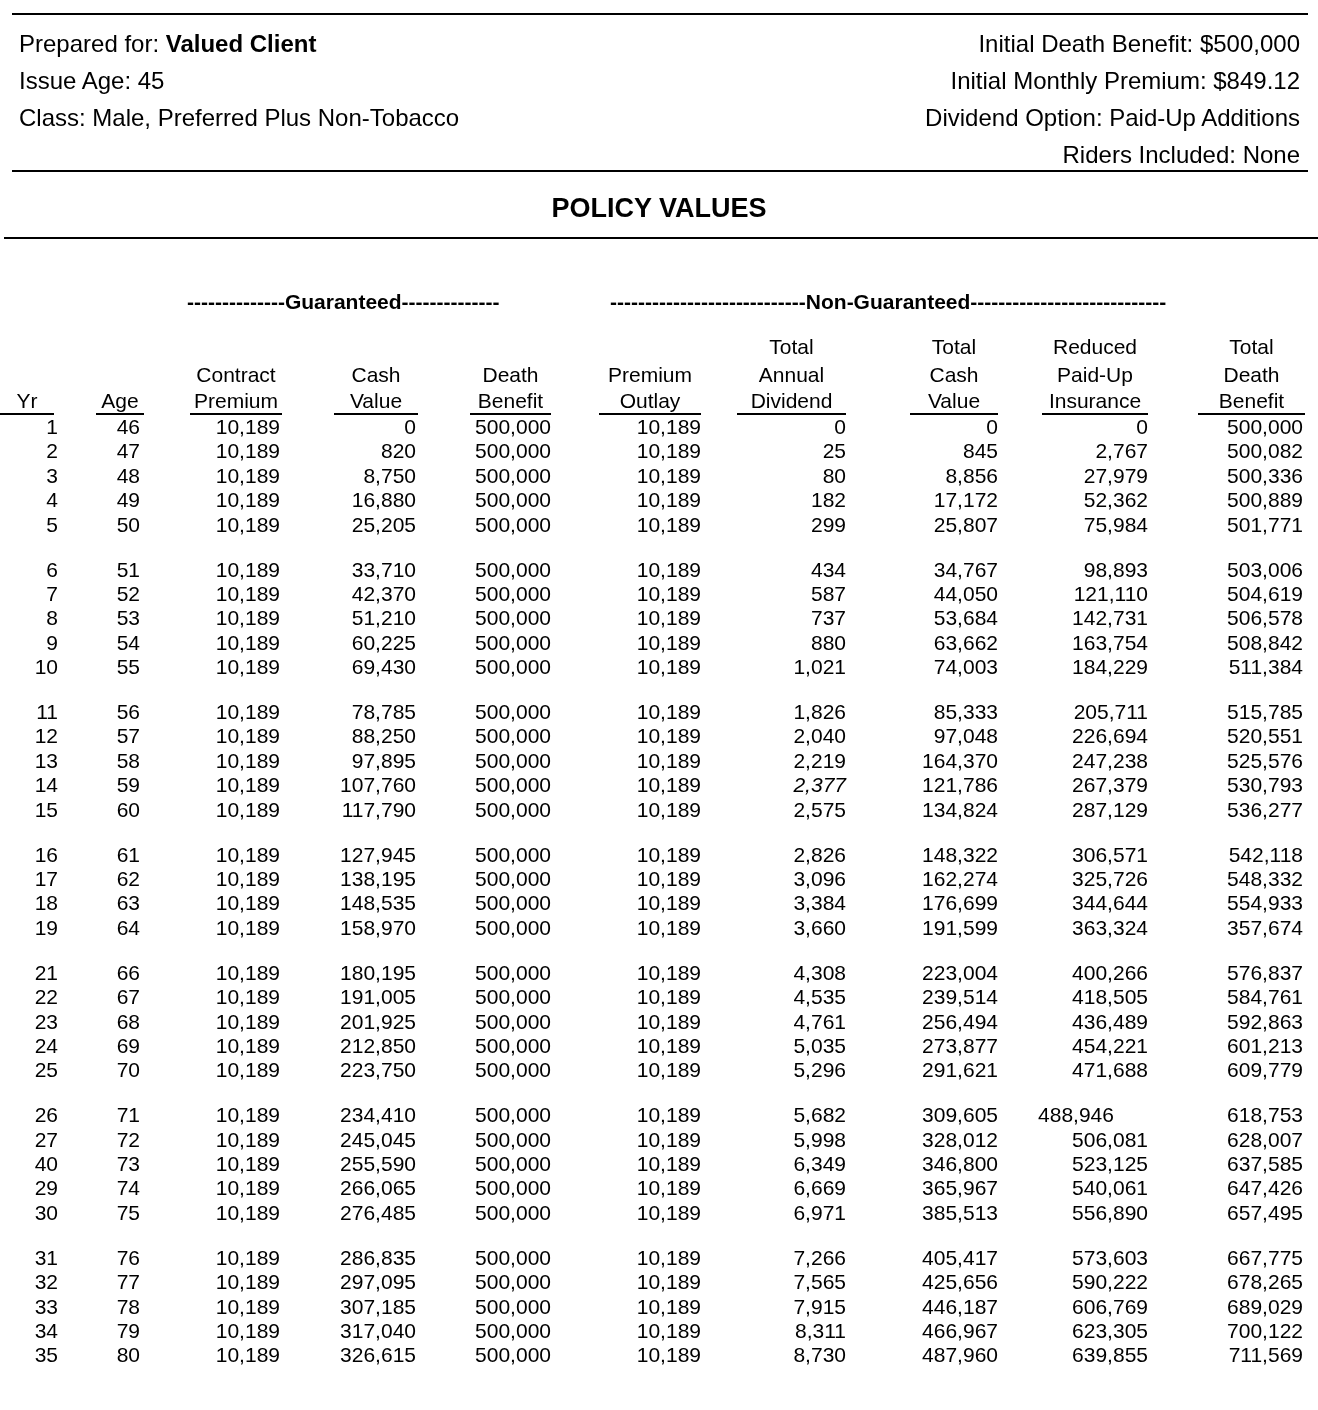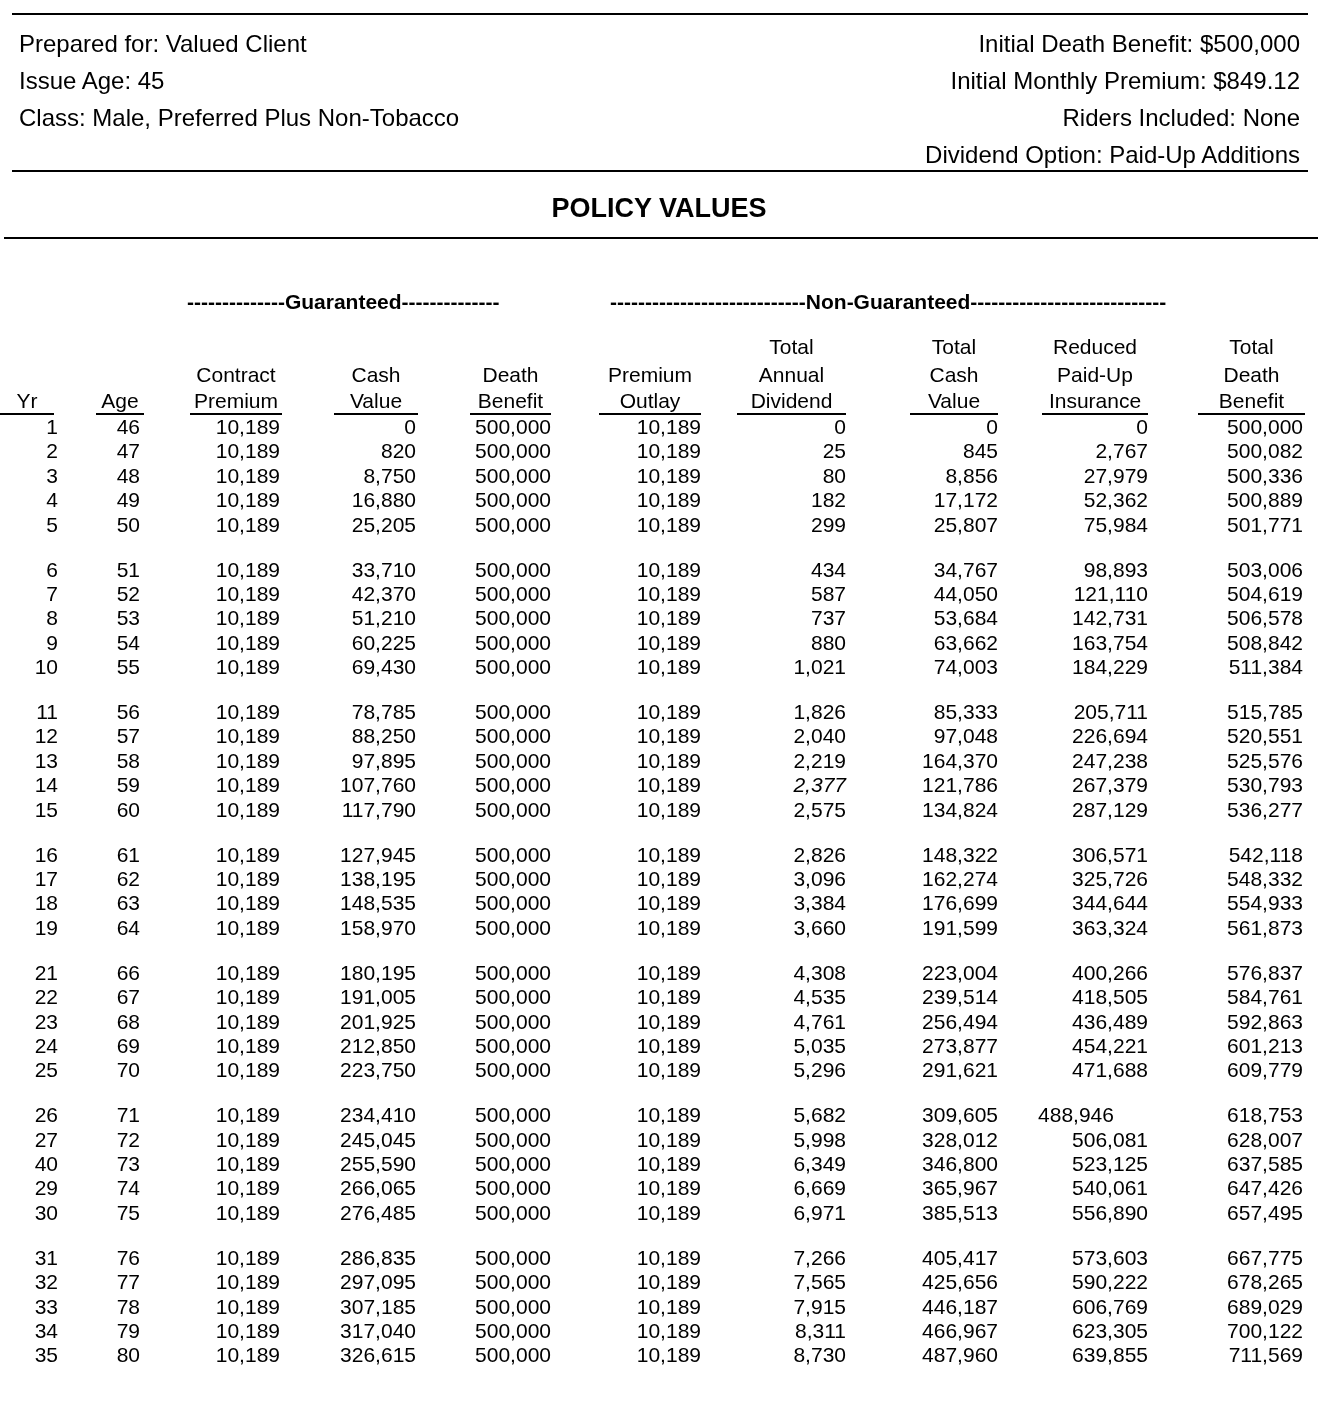--- a/index.html
+++ b/index.html
@@ -7,21 +7,21 @@
     width: 1318px; height: 1410px; position: relative; overflow: hidden;
     font-family: "Liberation Sans", sans-serif; color: #000;
   }
   .rule { position: absolute; background: #000; }
   .rule.r1 { left: 12px; width: 1296px; top: 13px; height: 2px; }
   .rule.r2 { left: 12px; width: 1296px; top: 170px; height: 2px; }
   .rule.r3 { left: 4px; width: 1314px; top: 237px; height: 2px; }
 
   .hdr-left { position: absolute; left: 19px; top: 25px; font-size: 24px; line-height: 37px; }
   .hdr-right { position: absolute; right: 18px; top: 25px; font-size: 24px; line-height: 37px; text-align: right; }
-  .hdr-left b { font-weight: normal; margin-top: 48px; }
+  .hdr-left b { font-weight: bold; margin-top: 48px; }
 
   .title { position: absolute; left: 0; width: 1318px; top: 191px; text-align: center;
     font-size: 27px; font-weight: bold; line-height: 34px; }
 
   .group { position: absolute; top: 289px; font-size: 21px; font-weight: bold; line-height: 26px; white-space: nowrap; }
   .group.g1 { left: 187px; }
   .group.g2 { left: 610px; }
 
   table.pv { position: absolute; left: 0; top: 333px; border-collapse: collapse; font-size: 21px; }
   table.pv td, table.pv th { padding: 0; line-height: 24.4px; text-align: right; white-space: nowrap; font-weight: normal; }
@@ -47,22 +47,22 @@
 
 <div class="hdr-left">
   <div><span>Prepared for: </span><b>Valued Client</b></div>
   <div>Issue Age: 45</div>
   <div>Class: Male, Preferred Plus Non-Tobacco</div>
 </div>
 
 <div class="hdr-right">
   <div>Initial Death Benefit: $500,000</div>
   <div>Initial Monthly Premium: $849.12</div>
+  <div>Dividend Option: Paid-Up Additions</div>
   <div>Riders Included: None</div>
-  <div>Dividend Option: Paid-Up Additions</div>
 </div>
 
 <div class="rule r2"></div>
 <div class="title">POLICY VALUES</div>
 <div class="rule r3"></div>
 
 <div class="group g1">--------------Guaranteed--------------</div>
 <div class="group g2">----------------------------Non-Guaranteed----------------------------</div>
 
 <table class="pv">
@@ -361,21 +361,21 @@
       <tr>
         <td style="padding-right: 0px;">19</td>
         <td style="padding-right: 6px;">64</td>
         <td style="padding-right: 6px;">10,189</td>
         <td style="padding-right: 6px;">158,970</td>
         <td style="padding-right: 6px;">500,000</td>
         <td style="padding-right: 6px;">10,189</td>
         <td style="padding-right: 6px;">3,660</td>
         <td style="padding-right: 6px;">191,599</td>
         <td style="padding-right: 6px;">363,324</td>
-        <td style="padding-right: 6px;">561,873</td>
+        <td style="padding-right: 6px;">357,674</td>
       </tr>
       <tr class="spacer">
         <td colspan="10"></td>
       </tr>
       <tr>
         <td style="padding-right: 0px;">21</td>
         <td style="padding-right: 6px;">66</td>
         <td style="padding-right: 6px;">10,189</td>
         <td style="padding-right: 6px;">180,195</td>
         <td style="padding-right: 6px;">500,000</td>

